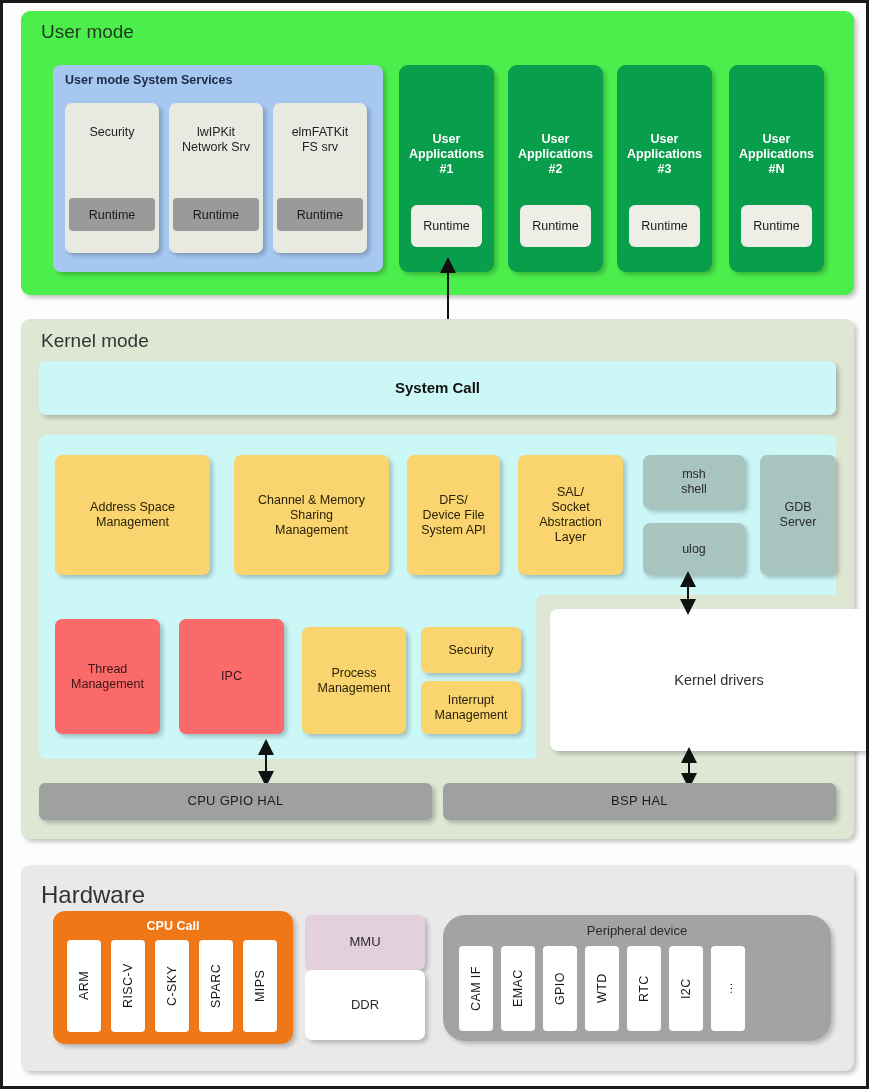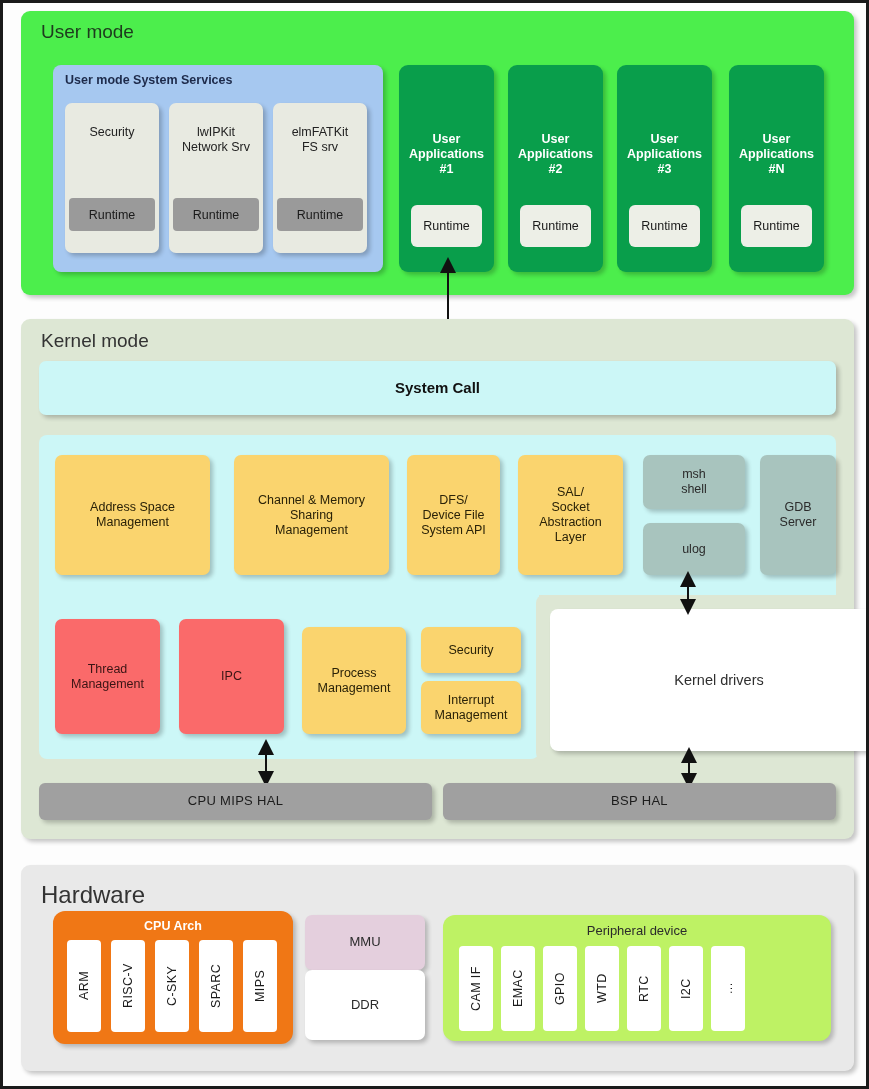--- a/index.html
+++ b/index.html
@@ -152,21 +152,21 @@
     background: #e4cfdd; border-radius: 7px;
     font-size: 13px; color: #2b2b2b;
   }
   #ddr {
     left: 302px; top: 967px; width: 120px; height: 70px;
     background: #ffffff; border-radius: 7px;
     font-size: 13px; color: #2b2b2b;
   }
   #periph {
     left: 440px; top: 912px; width: 388px; height: 126px;
-    background: #bef264; border-radius: 12px;
+    background: #a3a3a3; border-radius: 22px;
   }
   #periph-title {
     position: absolute; left: 0; right: 0; top: 8px;
     font-size: 13px; color: #2b2b2b; text-align: center;
   }
 
   
   .arrow-svg { position: absolute; overflow: visible; }
 </style>
 </head>
@@ -280,28 +280,28 @@
   <svg class="arrow-svg" style="left:255px; top:740px; width:16px; height:40px;">
     <line x1="8" y1="36" x2="8" y2="4" stroke="#111" stroke-width="2" marker-end="url(#mkA)"></line>
     <line x1="8" y1="4" x2="8" y2="36" stroke="#111" stroke-width="2" marker-end="url(#mkA)"></line>
   </svg>
 
   <svg class="arrow-svg" style="left:678px; top:748px; width:16px; height:34px;">
     <line x1="8" y1="30" x2="8" y2="4" stroke="#111" stroke-width="2" marker-end="url(#mkA)"></line>
     <line x1="8" y1="4" x2="8" y2="30" stroke="#111" stroke-width="2" marker-end="url(#mkA)"></line>
   </svg>
 
-  <div class="abs ctr hal shadow" style="left:36px; width:393px;">CPU MIPS HAL</div>
+  <div class="abs ctr hal shadow" style="left:36px; width:393px;">CPU GPIO HAL</div>
   <div class="abs ctr hal shadow" style="left:440px; width:393px;">BSP HAL</div>
 
   <div class="abs shadow" id="hardware"></div>
   <div class="abs" id="hardware-title">Hardware</div>
 
   <div class="abs shadow" id="cpu-arch">
-    <div id="cpu-arch-title">CPU Arch</div>
+    <div id="cpu-arch-title">CPU Call</div>
     <div class="vcard" style="left:14px;  top:29px; width:34px; height:92px;">ARM</div>
     <div class="vcard" style="left:58px;  top:29px; width:34px; height:92px;">RISC-V</div>
     <div class="vcard" style="left:102px; top:29px; width:34px; height:92px;">C-SKY</div>
     <div class="vcard" style="left:146px; top:29px; width:34px; height:92px;">SPARC</div>
     <div class="vcard" style="left:190px; top:29px; width:34px; height:92px;">MIPS</div>
   </div>
 
   <div class="abs ctr shadow" id="mmu">MMU</div>
   <div class="abs ctr shadow" id="ddr">DDR</div>
 

